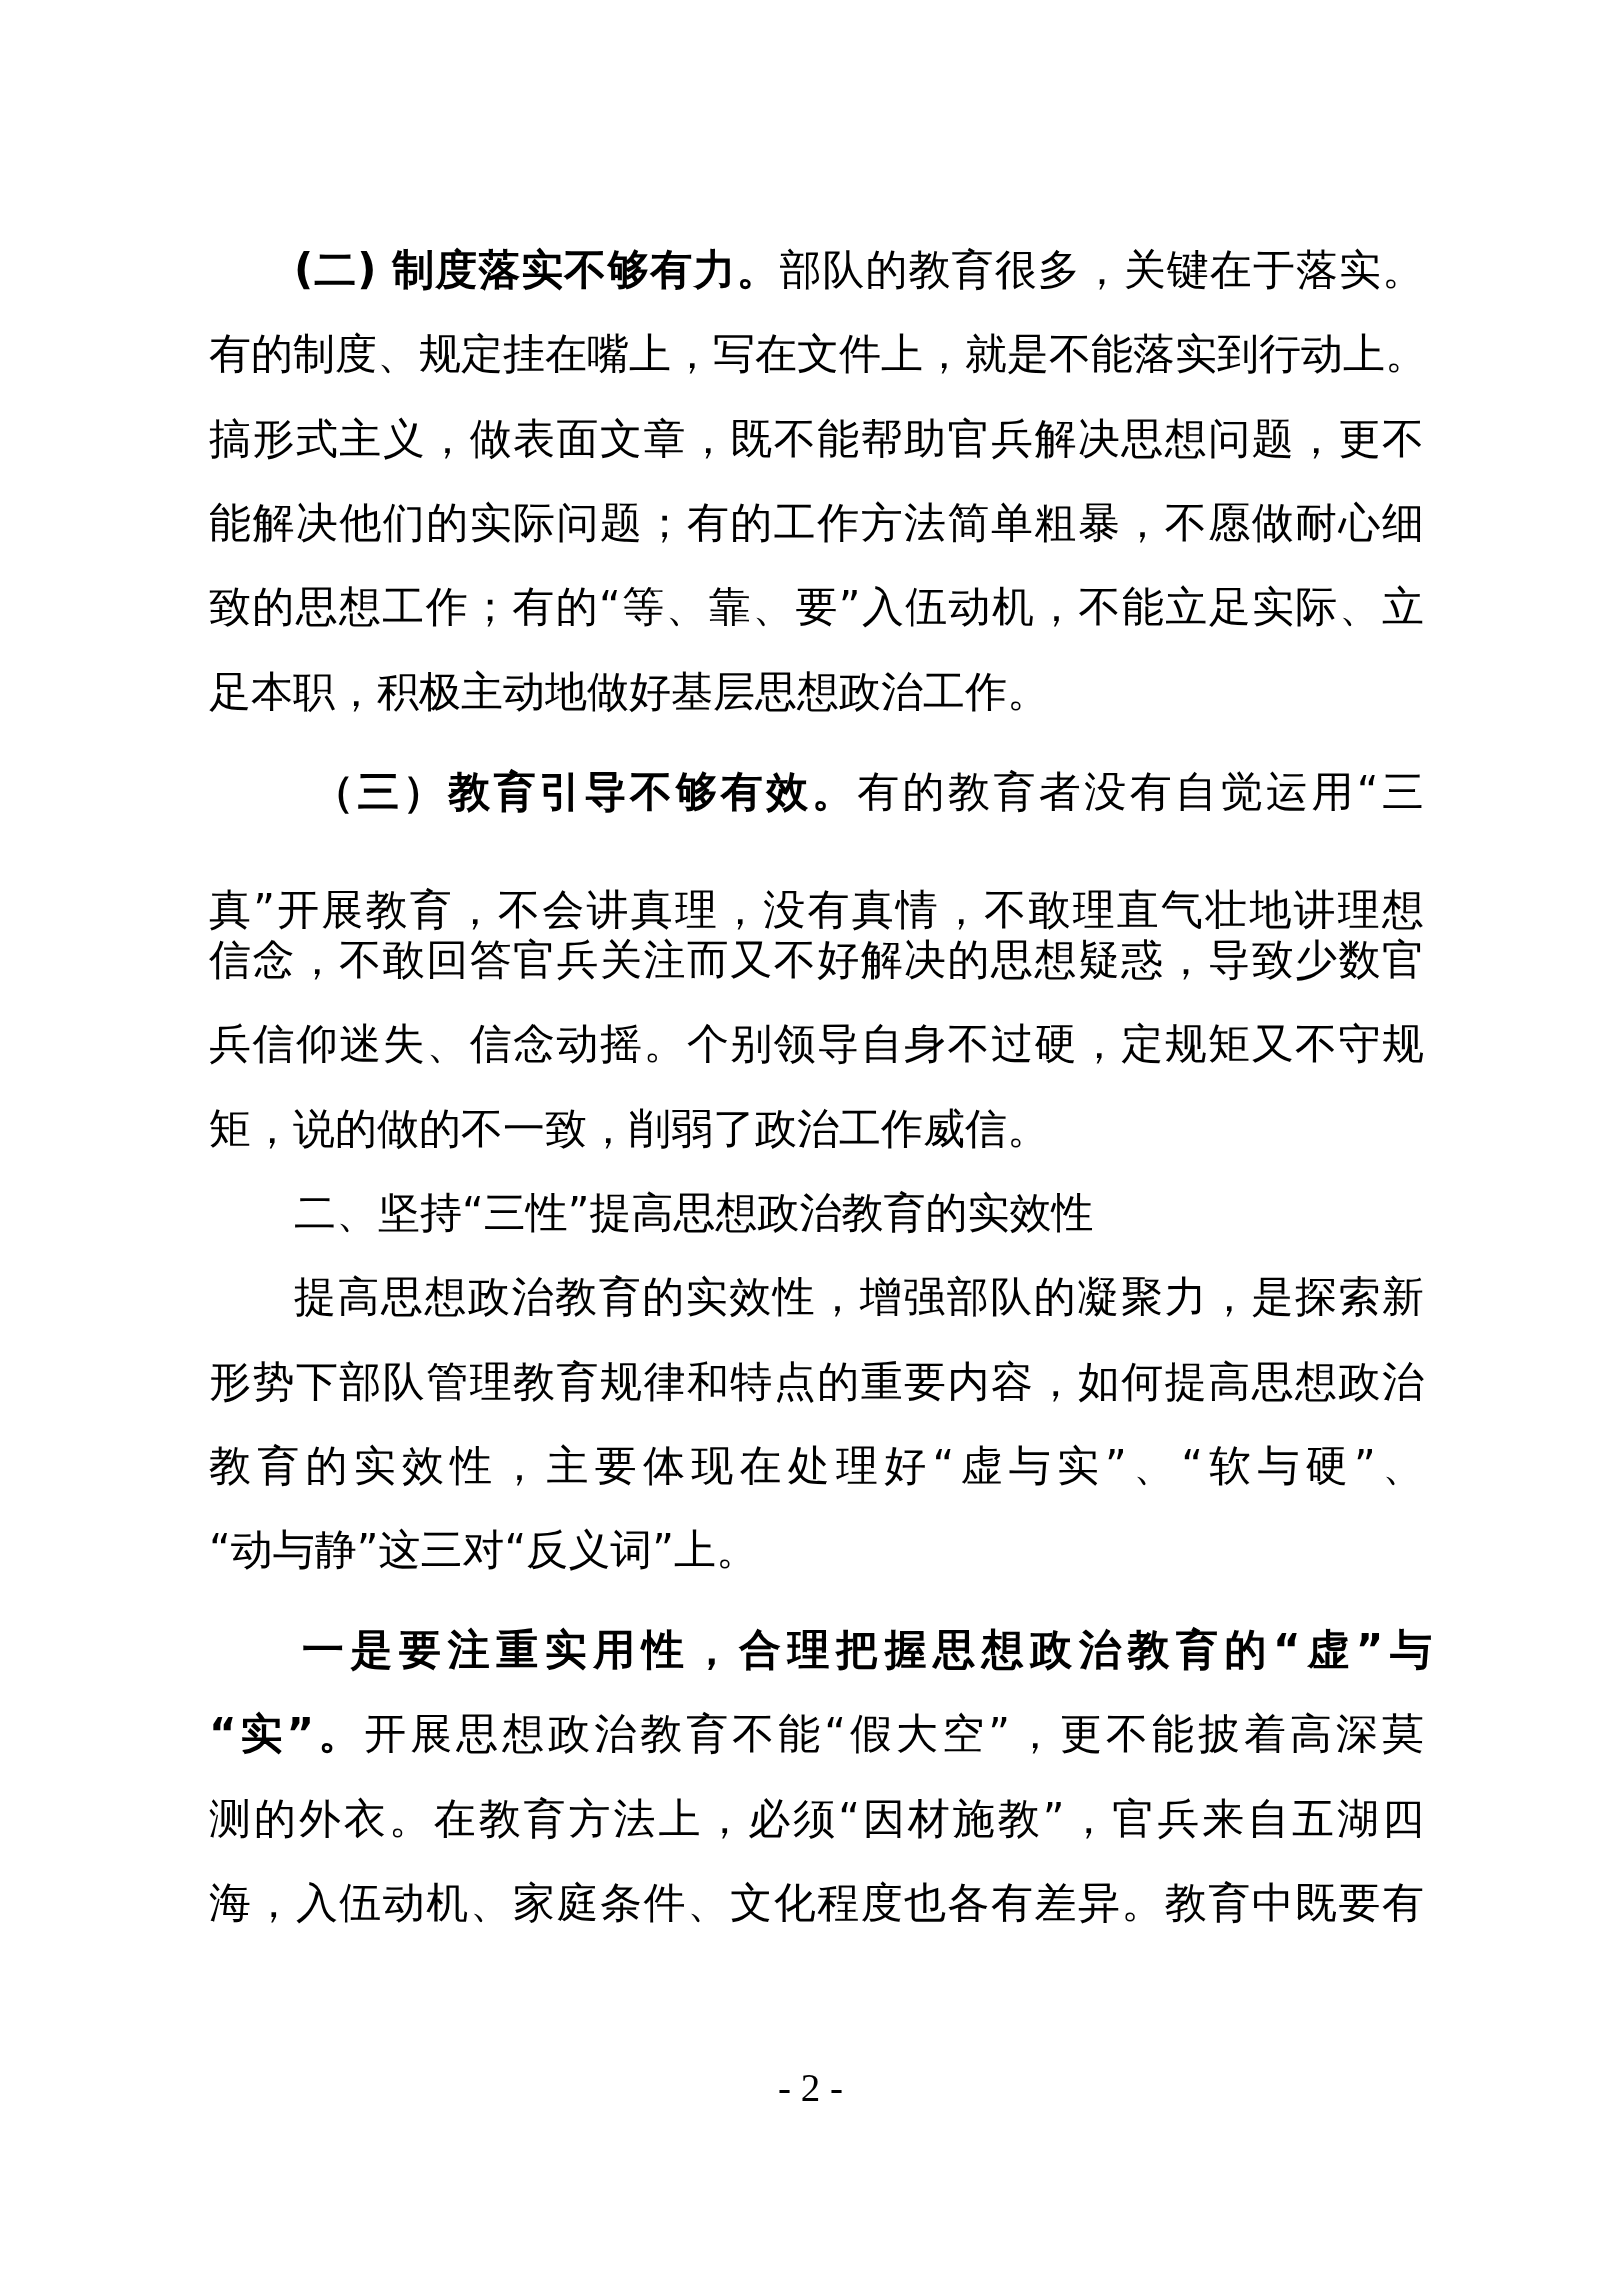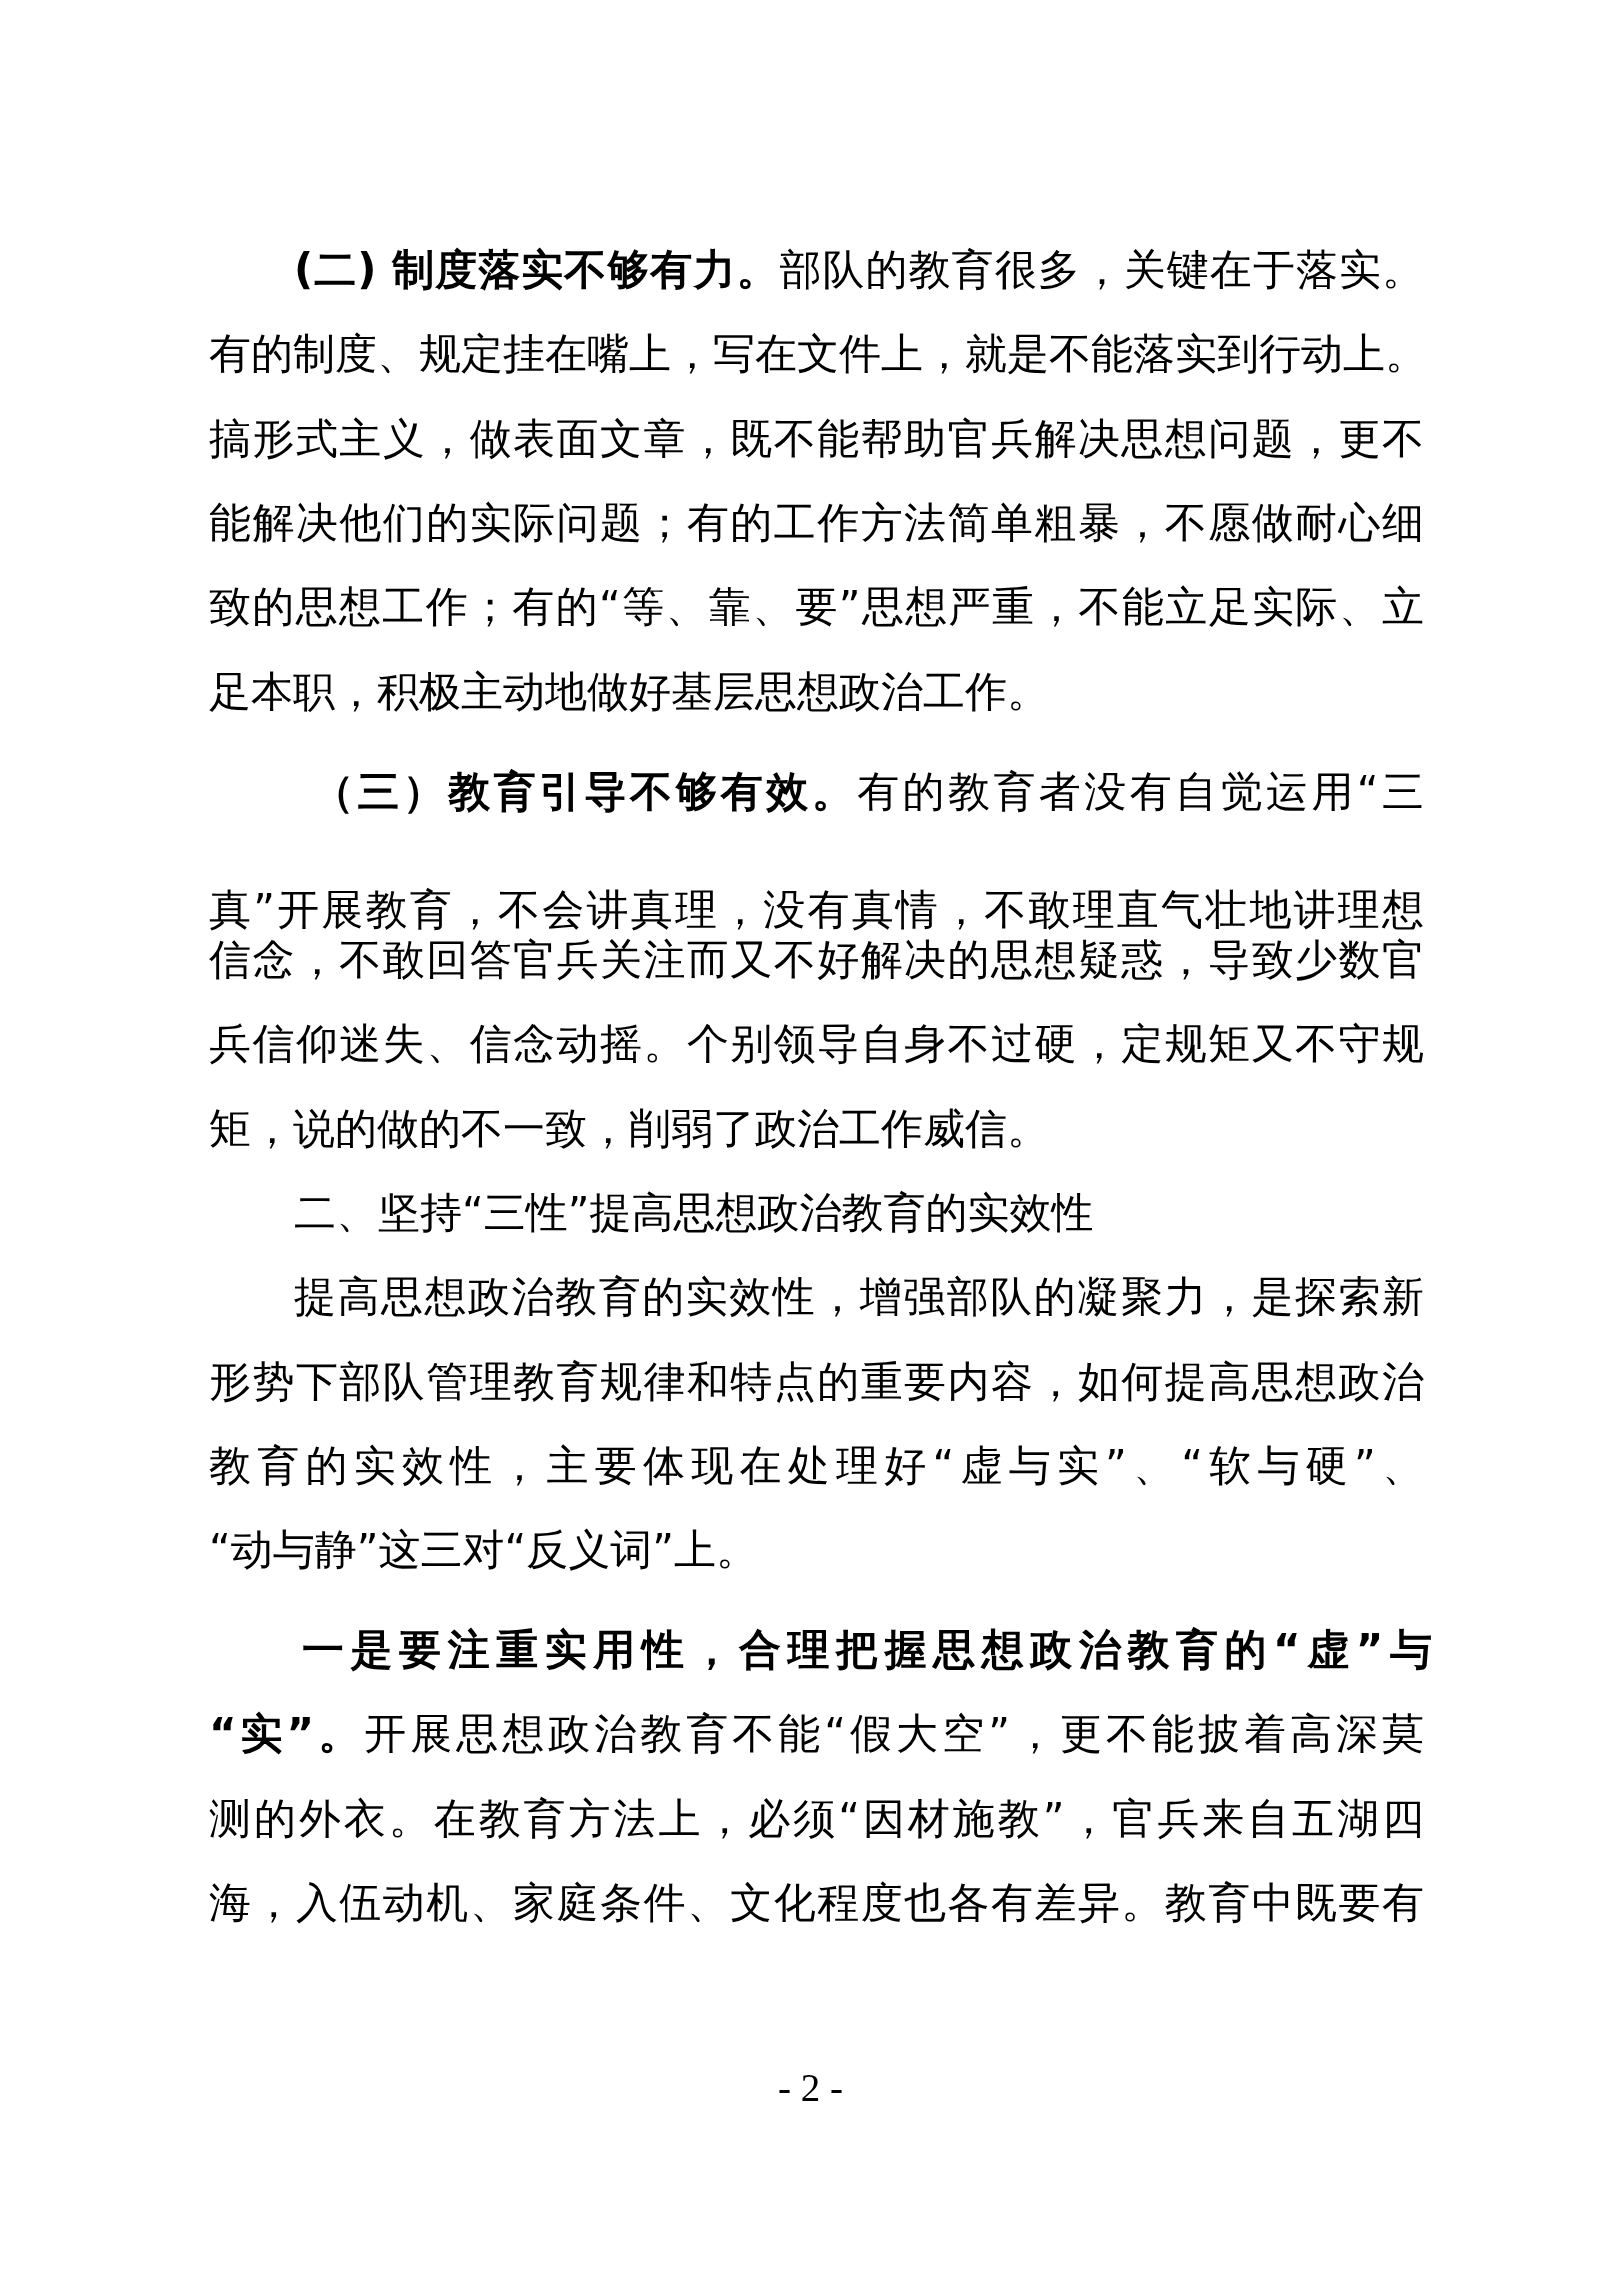--- a/index.html
+++ b/index.html
@@ -68,21 +68,21 @@
 <body>
 
 <div class="page">
 
   <div class="line indent1" style="top:240px;">
     <span class="b">(二) 制度落实不够有力。</span><span>部队的教育很多，关键在于落实。</span>
   </div>
   <div class="line" style="top:324px;">有的制度、规定挂在嘴上，写在文件上，就是不能落实到行动上。</div>
   <div class="line" style="top:409px;">搞形式主义，做表面文章，既不能帮助官兵解决思想问题，更不</div>
   <div class="line" style="top:493px;">能解决他们的实际问题；有的工作方法简单粗暴，不愿做耐心细</div>
-  <div class="line" style="top:577px;">致的思想工作；有的“等、靠、要”思想严重，不能立足实际、立</div>
+  <div class="line" style="top:577px;">致的思想工作；有的“等、靠、要”入伍动机，不能立足实际、立</div>
   <div class="line last" style="top:662px;">足本职，积极主动地做好基层思想政治工作。</div>
 
   <div class="line indent2" style="top:762px;">
     <span class="b">（三）教育引导不够有效。</span><span>有的教育者没有自觉运用“三</span>
   </div>
   <div class="line" style="top:880px;">真”开展教育，不会讲真理，没有真情，不敢理直气壮地讲理想</div>
   <div class="line" style="top:930px;">信念，不敢回答官兵关注而又不好解决的思想疑惑，导致少数官</div>
   <div class="line" style="top:1014px;">兵信仰迷失、信念动摇。个别领导自身不过硬，定规矩又不守规</div>
   <div class="line indent-heading" style="top:1183px;">二、坚持“三性”提高思想政治教育的实效性</div>
 

